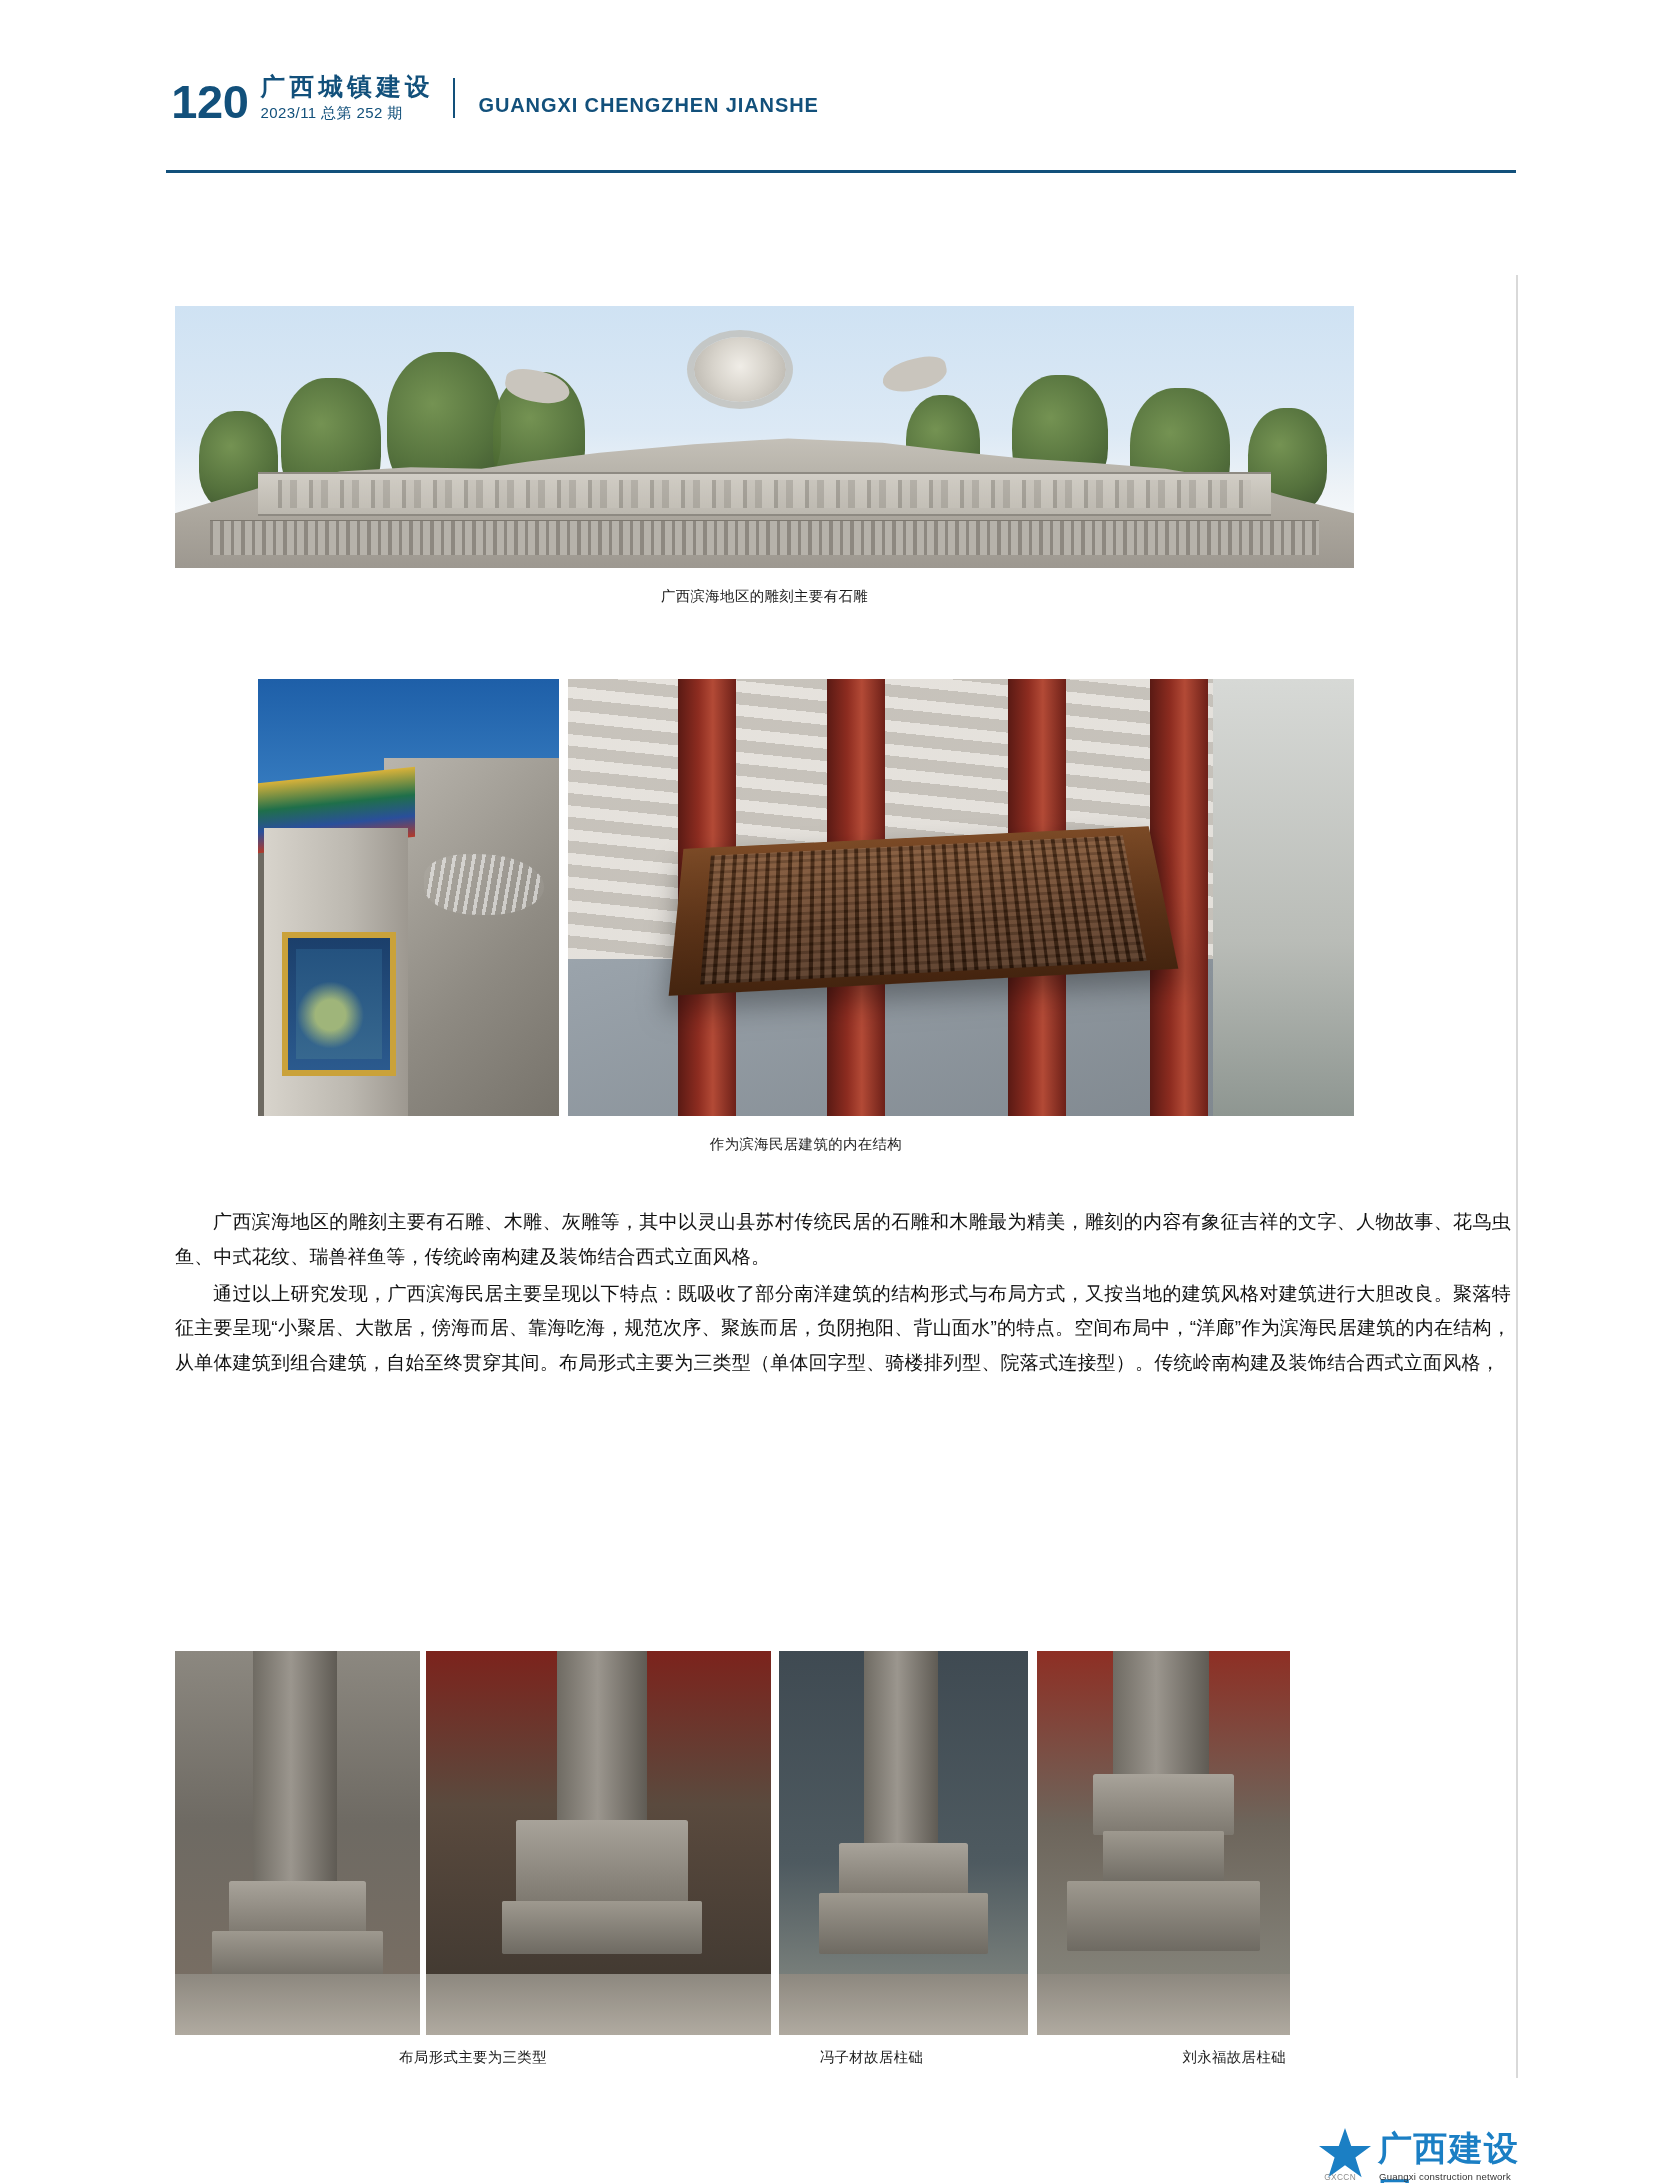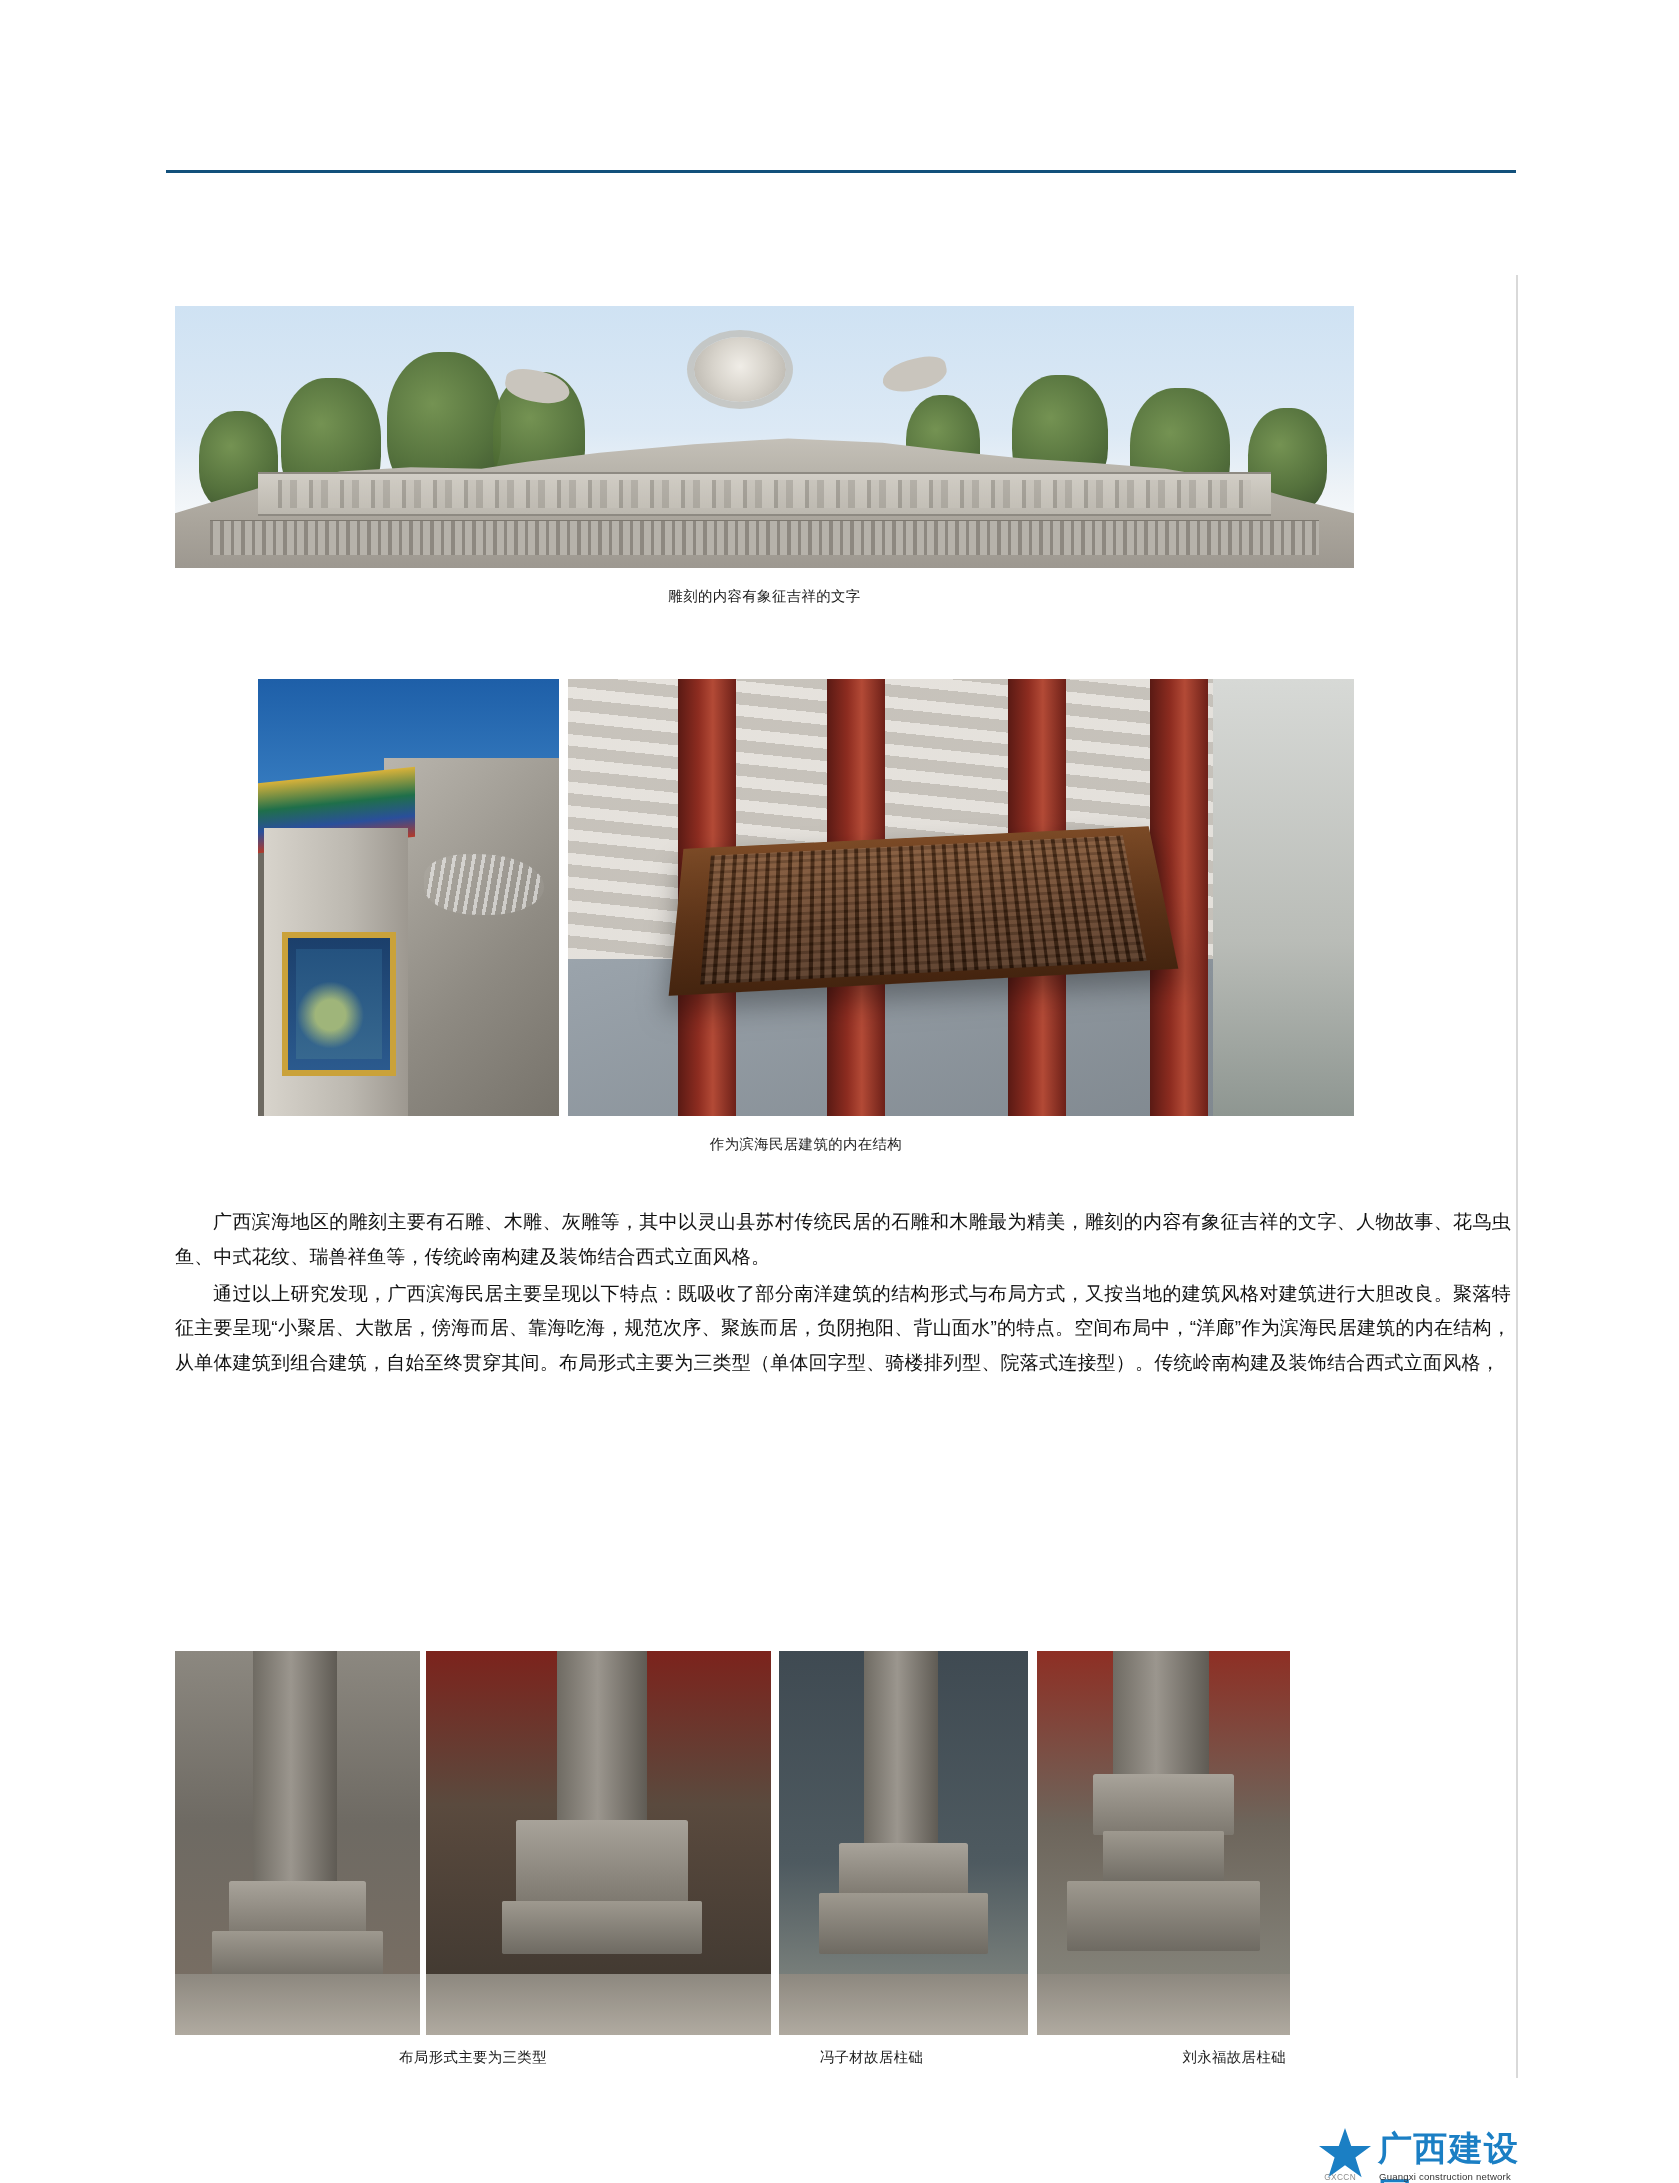--- a/index.html
+++ b/index.html
@@ -332,20 +332,31 @@
     color: #8c8c8c;
     letter-spacing: 0.4px;
     text-align: right;
   }
 </style>
 </head>
 <body>
 
 <div class="page">
 
+  <div class="header">
+    <div class="header-inner">
+      <div class="page-number">120</div>
+      <div class="header-cn-block">
+        <div class="header-cn-title">广西城镇建设</div>
+        <div class="header-issue">2023/11  总第 252 期</div>
+      </div>
+      <div class="header-divider-v"></div>
+      <div class="header-en-title">GUANGXI CHENGZHEN JIANSHE</div>
+    </div>
+  </div>
   <div class="header-rule"></div>
   <div class="right-rule"></div>
 
   <div class="fig1">
     <div class="fig1-sky"></div>
     <div class="fig1-trees">
       <div class="tree" style="left:2%;  top:40%; width:79px; height:100px;"></div>
       <div class="tree" style="left:9%;  top:20%; width:100px; height:131px;"></div>
       <div class="tree" style="left:18%; top:4%;  width:114px; height:148px;"></div>
       <div class="tree" style="left:27%; top:16%; width:92px; height:131px;"></div>
@@ -356,21 +367,21 @@
     </div>
     <div class="fig1-roof"></div>
     <div class="fig1-band">
       <div class="fig1-band-relief"></div>
     </div>
     <div class="fig1-tiles"></div>
     <div class="fig1-ornament"></div>
     <div class="fig1-bird" style="left:60%; top:53px;"></div>
     <div class="fig1-bird" style="left:28%; top:65px; transform:rotate(10deg) scaleX(-1);"></div>
   </div>
-  <div class="fig-caption cap1">雕刻的内容有象征吉祥的文字</div>
+  <div class="fig-caption cap1">广西滨海地区的雕刻主要有石雕</div>
 
   <div class="fig2a">
     <div class="f2a-sky"></div>
     <div class="f2a-wallR"></div>
     <div class="f2a-eave"></div>
     <div class="f2a-col"></div>
     <div class="f2a-dragon"></div>
     <div class="f2a-panel">
       <div class="f2a-panel-art"></div>
     </div>

